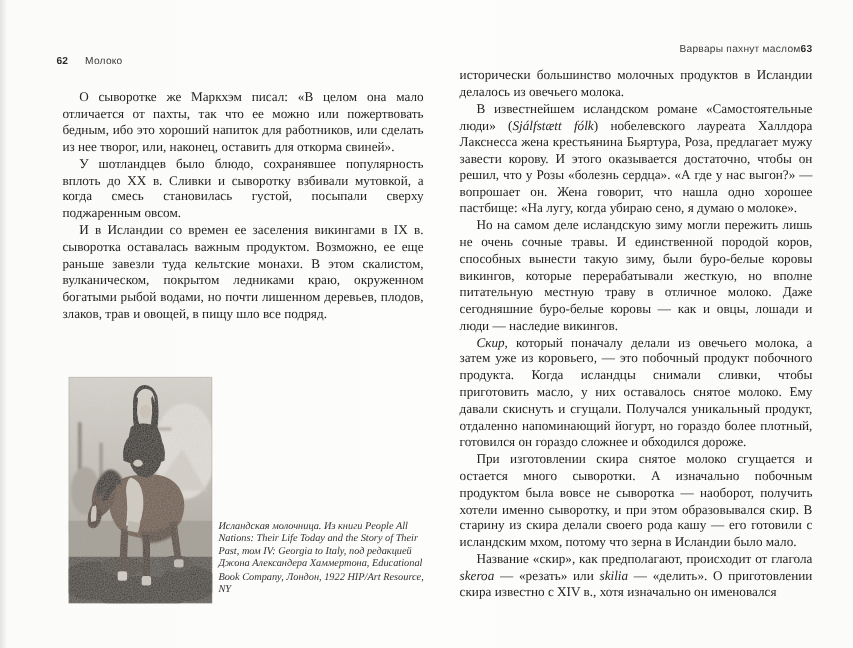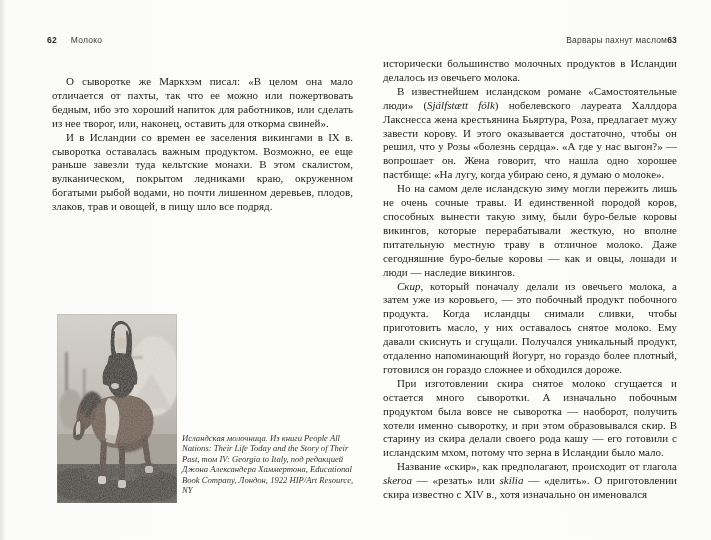--- a/index.html
+++ b/index.html
@@ -19,21 +19,21 @@
   .running-head {
     position: absolute;
     top: 35px;
     font-family: "Liberation Sans", sans-serif;
     font-size: 8.5px;
     letter-spacing: 0.2px;
     color: #3c3a38;
     white-space: nowrap;
   }
   .running-head .pagenum { font-weight: bold; color: #2e2c2a; }
-  .head-left  { left: 47px; }
+  .head-left  { left: 47px; margin-top: 10px; }
   .head-left .title { margin-left: 14px; }
   .head-right { left: 383px; width: 294px; text-align: right; }
   .head-right .pagenum { }
 
   
   .body-col {
     position: absolute;
     font-size: 11px;
     line-height: 13.9px;
     text-align: justify;
@@ -71,20 +71,21 @@
   <div class="running-head head-left">
     <span class="pagenum">62</span><span class="title">Молоко</span>
   </div>
 
   <div class="running-head head-right">
     <span class="title">Варвары пахнут маслом</span><span class="pagenum">63</span>
   </div>
 
   <div class="body-col col-left">
     <p class="indent">О сыворотке же Маркхэм писал: «В целом она мало отличается от пахты, так что ее можно или пожертвовать бедным, ибо это хороший напиток для работников, или сделать из нее творог, или, наконец, оставить для откорма свиней».</p>
+    <p class="indent">У шотландцев было блюдо, сохранявшее популярность вплоть до XX в. Сливки и сыворотку взбивали мутовкой, а когда смесь становилась густой, посыпали сверху поджаренным овсом.</p>
     <p class="indent">И в Исландии со времен ее заселения викингами в IX в. сыворотка оставалась важным продуктом. Возможно, ее еще раньше завезли туда кельтские монахи. В этом скалистом, вулканическом, покрытом ледниками краю, окруженном богатыми рыбой водами, но почти лишенном деревьев, плодов, злаков, трав и овощей, в пищу шло все подряд.</p>
   </div>
 
   <svg class="photo" viewBox="0 0 120 189" preserveAspectRatio="none" aria-hidden="true">
     <defs>
       <filter id="grain" x="0" y="0" width="100%" height="100%">
         <feTurbulence type="fractalNoise" baseFrequency="0.9" numOctaves="2" result="n"></feTurbulence>
         <feColorMatrix in="n" type="matrix" values="0 0 0 0 0.5  0 0 0 0 0.48  0 0 0 0 0.45  0 0 0 0.35 0"></feColorMatrix>
         <feComposite operator="over" in2="SourceGraphic"></feComposite>
       </filter>

